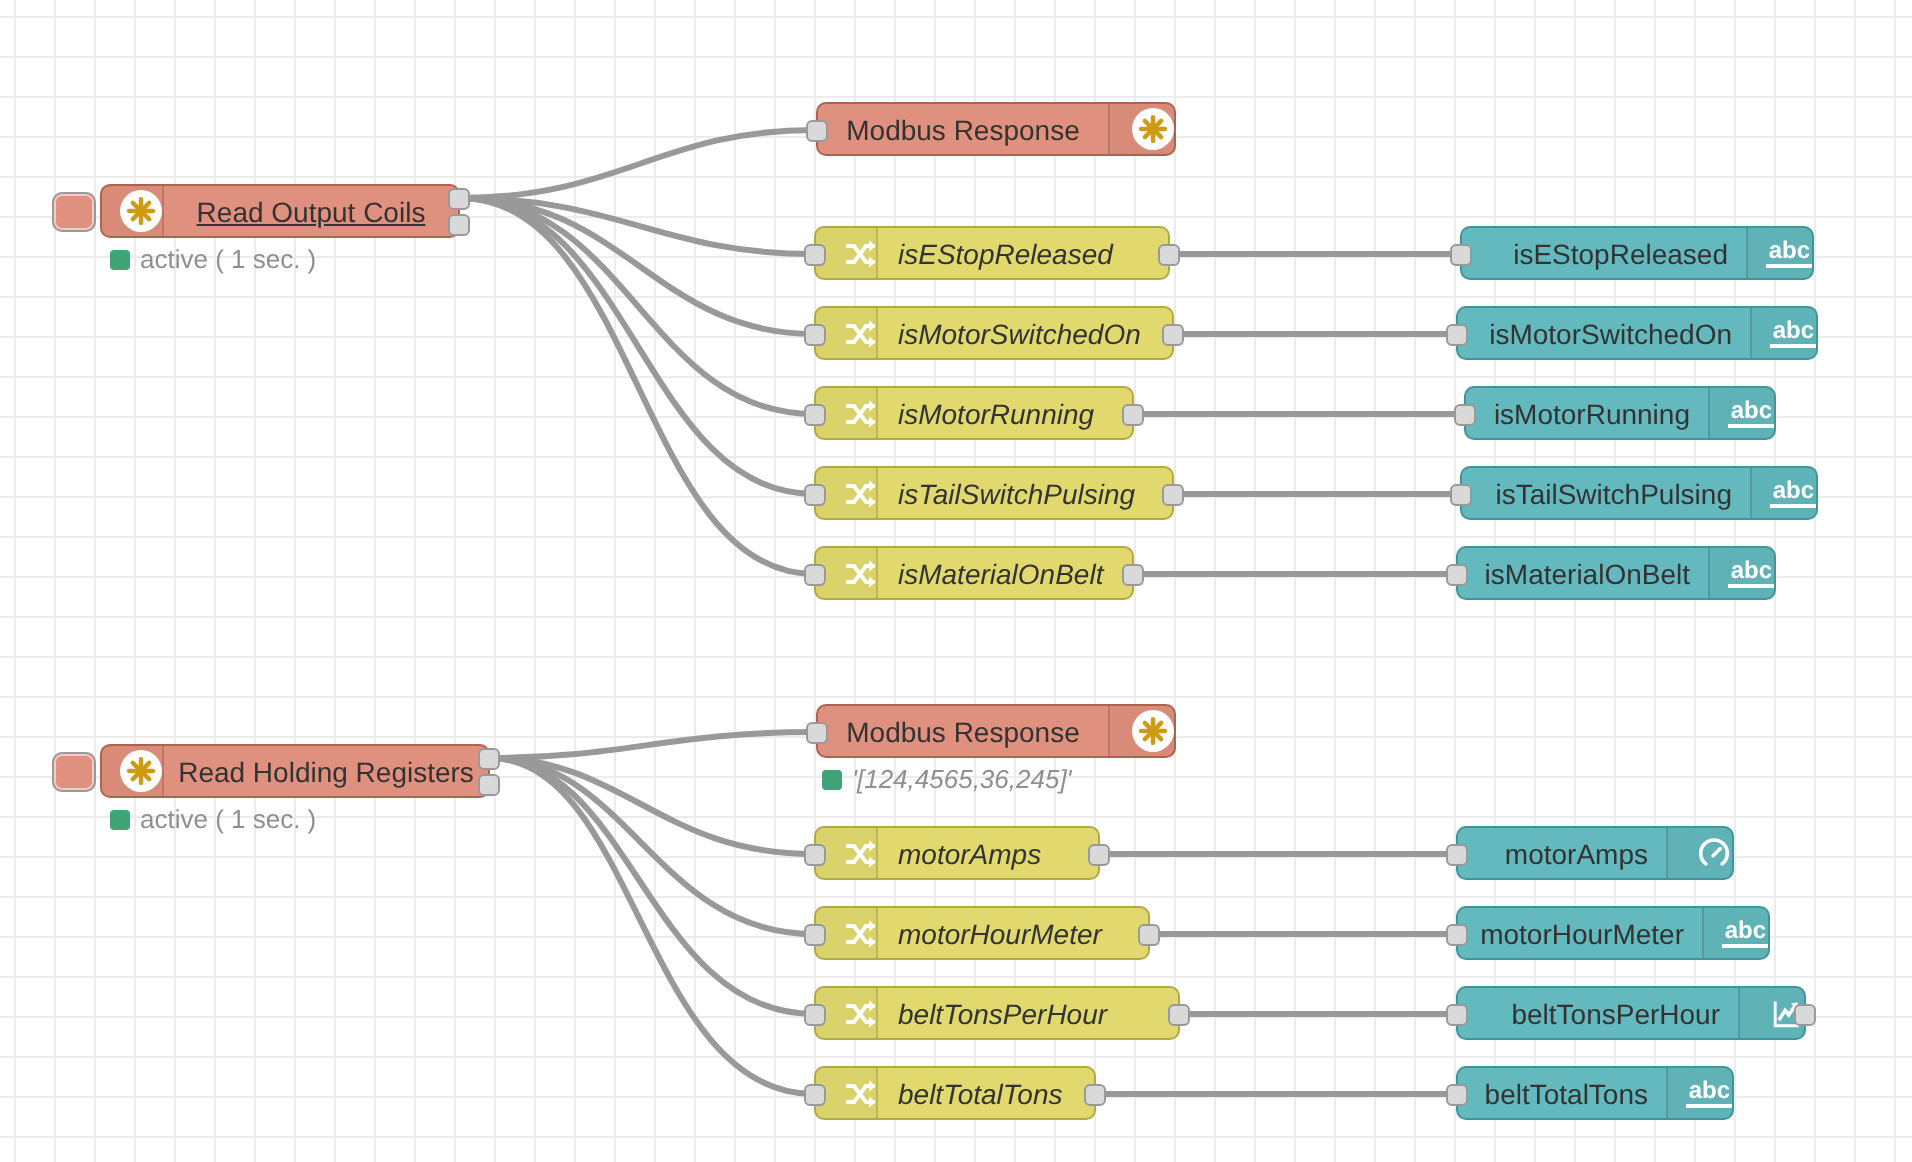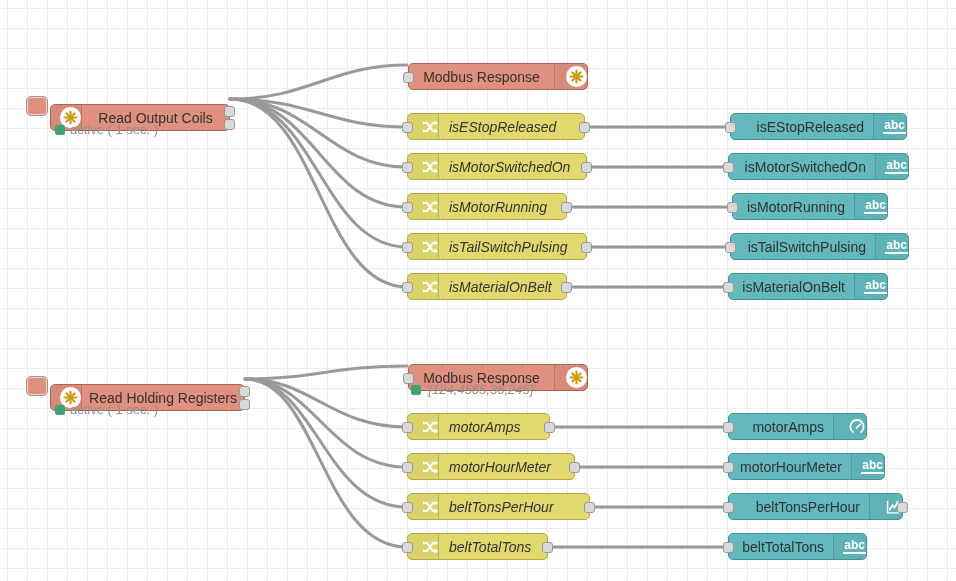--- a/index.html
+++ b/index.html
@@ -13,21 +13,21 @@
     background-size:20px 20px;
     background-position:7px 8px;
   }
   svg.wires{position:absolute;left:0;top:0;z-index:1;}
   .wire{stroke:#999999;stroke-width:3;fill:none;stroke-linecap:round;}
   .node{
     position:absolute;height:27px;box-sizing:border-box;border-radius:5px;
     border:1px solid;display:flex;align-items:stretch;z-index:2;
     font-size:14px;color:#333;white-space:nowrap;
   }
-  .node-modbus{background:#e0907e;border-color:#ad6352;margin-top:12px;}
+  .node-modbus{background:#e0907e;border-color:#ad6352;}
   .node-change{background:#e2d96e;border-color:#b3a843;}
   .node-ui{background:#63b9bd;border-color:#41959a;}
   .label{flex:1;display:flex;align-items:center;justify-content:center;padding:0 8px;overflow:hidden;}
   .label.left{justify-content:flex-start;padding-left:10px;}
   .label.right{justify-content:flex-end;padding-right:9px;}
   .label.italic{font-style:italic;}
   .iconbox{display:flex;align-items:center;justify-content:flex-end;flex:0 0 30px;}
   .iconbox.lft{border-right:1px solid rgba(0,0,0,0.14);background:rgba(0,0,0,0.03);border-radius:4px 0 0 4px;}
   .iconbox.rgt{border-left:1px solid rgba(0,0,0,0.14);background:rgba(0,0,0,0.03);border-radius:0 4px 4px 0;flex-basis:32px;}
   .circle-ic{width:21px;height:21px;border-radius:50%;background:#fff;display:flex;align-items:center;justify-content:center;}
@@ -73,21 +73,21 @@
     <path class="wire" d="M245,379 C318,379 322,547 407,547"></path>
 
     <path class="wire" d="M550,427 L728,427"></path>
     <path class="wire" d="M575,467 L728,467"></path>
     <path class="wire" d="M590,507 L728,507"></path>
     <path class="wire" d="M548,547 L728,547"></path>
   </svg>
 
   <div class="inject-btn" style="left:26px;top:96px;"></div>
 
-  <div class="node node-modbus" style="left:50px;top:92px;width:180px;">
+  <div class="node node-modbus" style="left:50px;top:92px;width:180px;text-decoration:underline;">
     <div class="iconbox lft">
       <span class="circle-ic">
         <svg width="17" height="17" viewBox="0 0 20 20">
             <g stroke="#cf9b12" stroke-width="2.6" stroke-linecap="round">
               <line x1="10" y1="3" x2="10" y2="17"></line>
               <line x1="3" y1="10" x2="17" y2="10"></line>
               <line x1="5.2" y1="5.2" x2="14.8" y2="14.8"></line>
               <line x1="14.8" y1="5.2" x2="5.2" y2="14.8"></line>
             </g>
           </svg>

